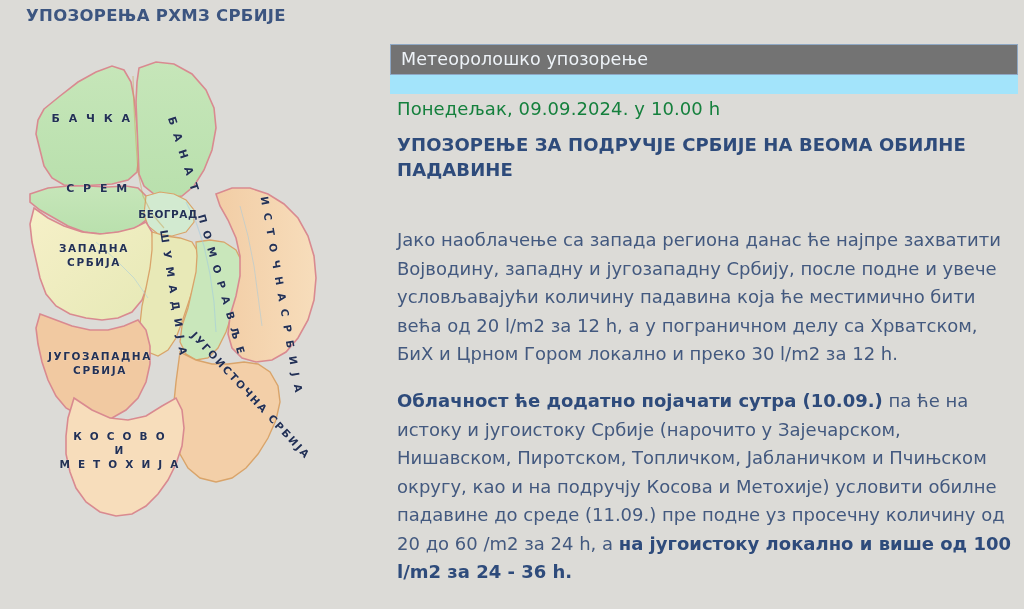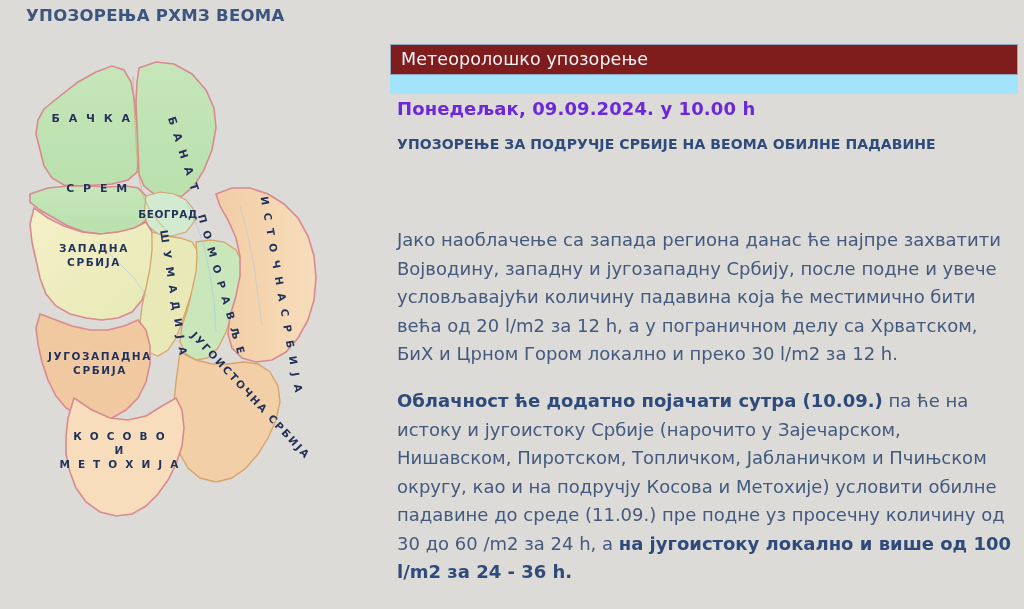--- a/index.html
+++ b/index.html
@@ -63,21 +63,21 @@
     top: 44px;
     width: 634px;
     height: 565px;
   }
   .warn-bar {
     position: absolute;
     left: 0px;
     top: 0px;
     width: 628px;
     height: 31px;
-    background: #7f1d1d;
+    background: #737373;
     border: 1px solid #8fa8c4;
     box-sizing: border-box;
   }
   .warn-bar-text {
     position: absolute;
     left: 10px;
     top: 4px;
     font-size: 17.5px;
     color: #eef3f8;
     font-family: "DejaVu Sans", sans-serif;
@@ -90,31 +90,31 @@
     width: 628px;
     height: 19px;
     background: #a3e4fb;
   }
 
   .date-line {
     position: absolute;
     left: 7px;
     top: 54px;
     font-size: 18px;
-    font-weight: bold;
-    color: #6d28d9;
+    font-weight: normal;
+    color: #15803d;
     letter-spacing: 0.1px;
   }
 
   .warn-title {
     position: absolute;
     left: 7px;
     top: 88px;
     width: 600px;
-    font-size: 14px;
+    font-size: 18px;
     font-weight: bold;
     color: #2e4b7b;
     line-height: 25px;
     letter-spacing: 0.1px;
   }
   .warn-title .period {
     display: block;
   }
 
   .body-block {
@@ -131,21 +131,21 @@
   .body-block b {
     color: #2e4b7b;
     font-weight: bold;
   }
 </style>
 </head>
 <body>
 
 <div id="page">
 
-  <div class="page-title">УПОЗОРЕЊА РХМЗ ВЕОМА</div>
+  <div class="page-title">УПОЗОРЕЊА РХМЗ СРБИЈЕ</div>
 
   <div class="map-panel">
     <svg class="map-svg" width="380" height="560" viewBox="0 0 380 560">
       <defs>
         <linearGradient id="reliefN" x1="0" y1="0" x2="0" y2="1">
           <stop offset="0%" stop-color="#c6e6b9"></stop>
           <stop offset="100%" stop-color="#b9e0ad"></stop>
         </linearGradient>
         <linearGradient id="reliefW" x1="0" y1="0" x2="1" y2="1">
           <stop offset="0%" stop-color="#f6f0c8"></stop>
@@ -260,17 +260,17 @@
     <div class="warn-title">
       <span>УПОЗОРЕЊЕ ЗА ПОДРУЧЈЕ СРБИЈЕ НА ВЕОМА</span>
       <span>ОБИЛНЕ ПАДАВИНЕ</span>
     </div>
 
     <div class="body-block para-1">
       <span>Јако наоблачење са запада региона данас ће најпре захватити Војводину, западну и југозападну Србију, после подне и увече условљавајући количину падавина која ће местимично бити већа од 20 l/m2 за 12 h, а у пограничном делу са Хрватском, БиХ и Црном Гором локално и преко 30 l/m2 за 12 h.</span>
     </div>
 
     <div class="body-block para-2">
-      <b>Облачност ће додатно појачати сутра (10.09.)</b><span> па ће на истоку и југоистоку Србије (нарочито у Зајечарском, Нишавском, Пиротском, Топличком, Јабланичком и Пчињском округу, као и на подручју Косова и Метохије) условити обилне падавине до среде (11.09.) пре подне уз просечну количину од 30 до 60 /m2 за 24 h, а </span><b>на југоистоку локално и више од 100 l/m2 за 24 - 36 h.</b>
+      <b>Облачност ће додатно појачати сутра (10.09.)</b><span> па ће на истоку и југоистоку Србије (нарочито у Зајечарском, Нишавском, Пиротском, Топличком, Јабланичком и Пчињском округу, као и на подручју Косова и Метохије) условити обилне падавине до среде (11.09.) пре подне уз просечну количину од 20 до 60 /m2 за 24 h, а </span><b>на југоистоку локално и више од 100 l/m2 за 24 - 36 h.</b>
     </div>
 
   </div>
 </div>
 
 </body></html>

